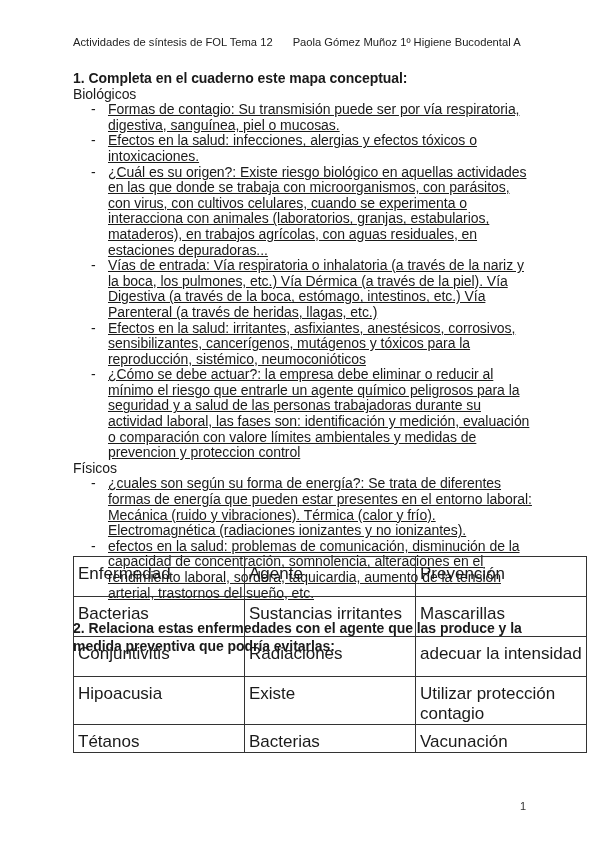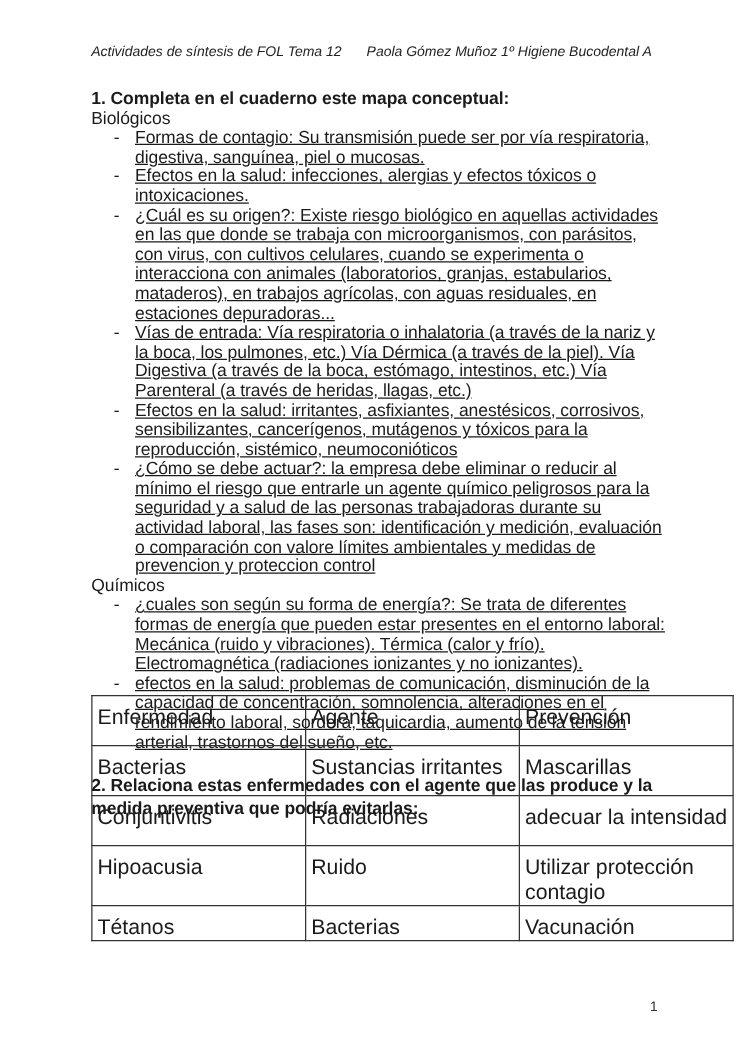--- a/index.html
+++ b/index.html
@@ -2,21 +2,21 @@
 <html><head>
 <meta charset="utf-8">
 <style>
   html, body { margin: 0; padding: 0; background: #ffffff; }
   body {
     width: 600px; height: 848px; position: relative; overflow: hidden;
     font-family: "Liberation Sans", sans-serif; color: #1a1a1a;
   }
   .page-header {
     position: absolute; left: 73px; top: 36px; font-size: 11.2px;
-    white-space: nowrap; color: #222; font-style: italic;
+    white-space: nowrap; color: #222;
   }
   .page-header .author { margin-left: 20px; }
   .content {
     position: absolute; left: 73px; top: 71px; width: 460px;
     font-size: 14px; line-height: 15.6px; letter-spacing: -0.05px;
   }
   .q-title { font-weight: bold; margin: 0; }
   .line { margin: 0; }
   ul.dash {
     list-style: none; margin: 0; padding: 0 0 0 35px; position: relative; text-decoration: underline;
@@ -55,21 +55,21 @@
     <li>Efectos en la salud: infecciones, alergias y efectos tóxicos o intoxicaciones.</li>
     <li>¿Cuál es su origen?: Existe riesgo biológico en aquellas actividades en las que donde se trabaja con microorganismos, con parásitos, con virus, con cultivos celulares, cuando se experimenta o interacciona con animales (laboratorios, granjas, estabularios, mataderos), en trabajos agrícolas, con aguas residuales, en estaciones depuradoras...</li>
   </ul>
 
   <ul class="dash">
     <li>Vías de entrada: Vía respiratoria o inhalatoria (a través de la nariz y la boca, los pulmones, etc.) Vía Dérmica (a través de la piel). Vía Digestiva (a través de la boca, estómago, intestinos, etc.) Vía Parenteral (a través de heridas, llagas, etc.)</li>
     <li>Efectos en la salud: irritantes, asfixiantes, anestésicos, corrosivos, sensibilizantes, cancerígenos, mutágenos y tóxicos para la reproducción, sistémico, neumoconióticos</li>
     <li>¿Cómo se debe actuar?: la empresa debe eliminar o reducir al mínimo el riesgo que entrarle un agente químico peligrosos para la seguridad y a salud de las personas trabajadoras durante su actividad laboral, las fases son: identificación y medición, evaluación o comparación con valore límites ambientales y medidas de prevencion y proteccion  control</li>
   </ul>
 
-  <p class="line">Químicos</p>
+  <p class="line">Físicos</p>
   <ul class="dash">
     <li>¿cuales son según su forma de energía?: Se trata de diferentes formas de energía que pueden estar presentes en el entorno laboral: Mecánica (ruido y vibraciones). Térmica (calor y frío). Electromagnética (radiaciones ionizantes y no ionizantes).</li>
     <li>efectos en la salud: problemas de comunicación, disminución de la capacidad de concentración, somnolencia, alteraciones en el rendimiento laboral, sordera, taquicardia, aumento de la tensión arterial, trastornos del sueño, etc.</li>
   </ul>
 
   <p class="q-title q2">2. Relaciona estas enfermedades con el agente que las produce y la medida preventiva que podría evitarlas:</p>
 </div>
 
 <table class="prevention">
   <tbody>
@@ -83,21 +83,21 @@
     <td>Sustancias irritantes</td>
     <td>Mascarillas</td>
   </tr>
   <tr>
     <td>Conjuntivitis</td>
     <td>Radiaciones</td>
     <td>adecuar la intensidad</td>
   </tr>
   <tr>
     <td>Hipoacusia</td>
-    <td>Ruido</td>
+    <td>Existe</td>
     <td>Utilizar protección contagio</td>
   </tr>
   <tr class="last">
     <td>Tétanos</td>
     <td>Bacterias</td>
     <td>Vacunación</td>
   </tr>
 </tbody>
   </table>
 

